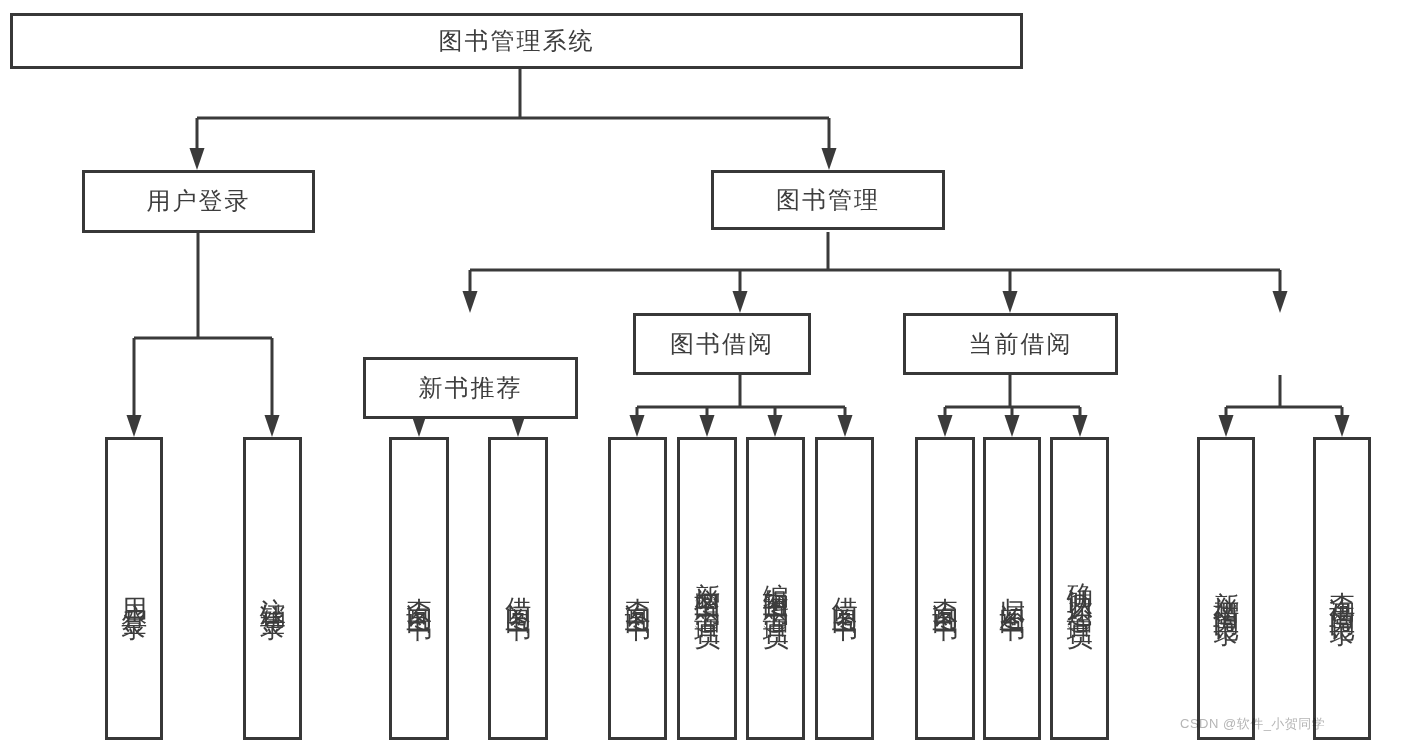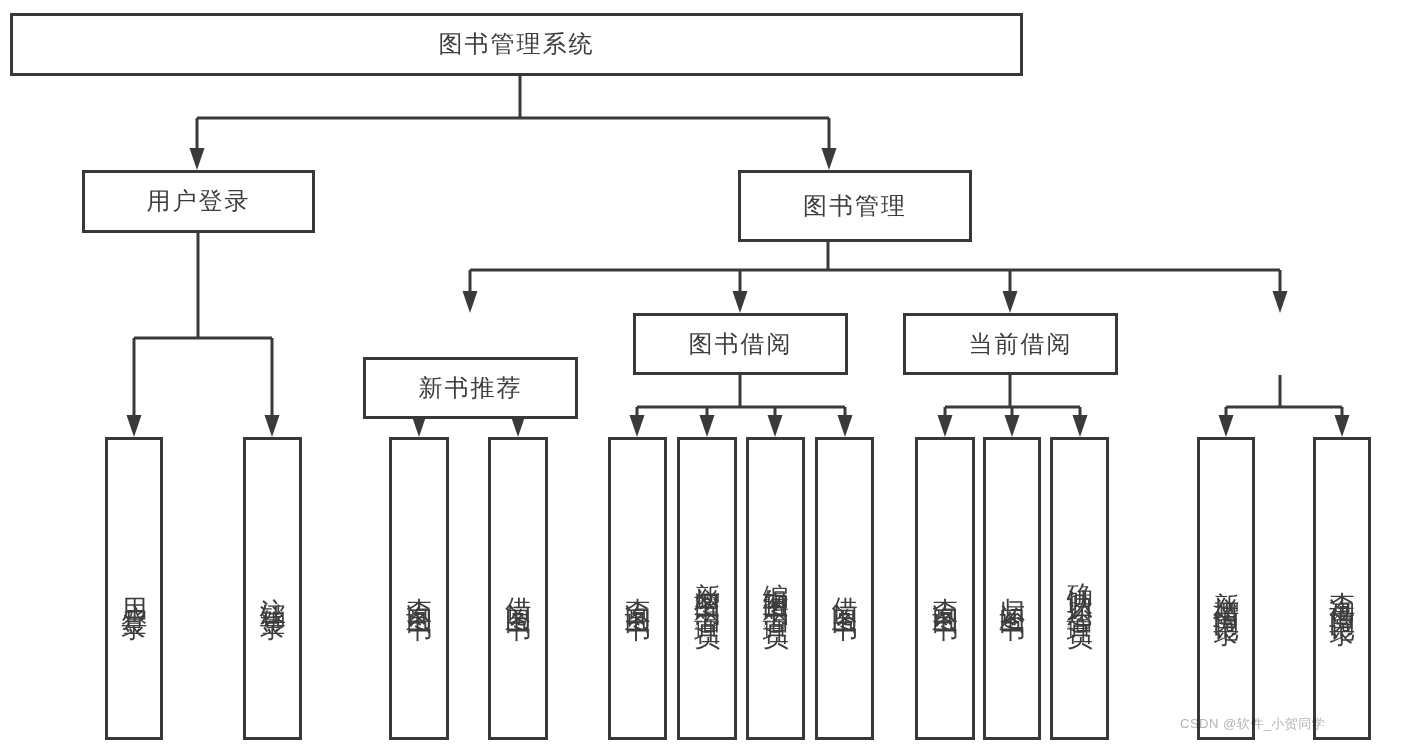--- a/index.html
+++ b/index.html
@@ -100,27 +100,27 @@
       <polygon points="767.5,415 782.5,415 775,437"></polygon>
       <polygon points="837.5,415 852.5,415 845,437"></polygon>
       <polygon points="937.5,415 952.5,415 945,437"></polygon>
       <polygon points="1004.5,415 1019.5,415 1012,437"></polygon>
       <polygon points="1072.5,415 1087.5,415 1080,437"></polygon>
       <polygon points="1218.5,415 1233.5,415 1226,437"></polygon>
       <polygon points="1334.5,415 1349.5,415 1342,437"></polygon>
     </g>
   </svg>
 
-  <div class="node h-node" style="left:10px; top:13px; width:1013px; height:63px;">图书管理系统</div>
+  <div class="node h-node" style="left:10px; top:13px; width:1013px; height:56px;">图书管理系统</div>
 
   <div class="node h-node" style="left:82px; top:170px; width:233px; height:63px;">用户登录</div>
-  <div class="node h-node" style="left:738px; top:170px; width:234px; height:72px;">图书管理</div>
+  <div class="node h-node" style="left:711px; top:170px; width:234px; height:60px;">图书管理</div>
 
   <div class="node h-node" style="left:363px; top:313px; width:215px; height:62px;margin-top:44px;">新书推荐</div>
-  <div class="node h-node" style="left:633px; top:313px; width:215px; height:62px;">图书借阅</div>
+  <div class="node h-node" style="left:633px; top:313px; width:178px; height:62px;">图书借阅</div>
   <div class="node h-node" style="left:903px; top:313px; width:215px; height:62px;padding-left:20px;">当前借阅</div>
 
   <div class="node leaf" style="left:105px; top:437px; width:58px; height:303px;">用户登录</div>
   <div class="node leaf" style="left:243px; top:437px; width:59px; height:303px;">注销登录</div>
 
   <div class="node leaf" style="left:389px; top:437px; width:60px; height:303px;">查询图书</div>
   <div class="node leaf" style="left:488px; top:437px; width:60px; height:303px;">借阅图书</div>
 
   <div class="node leaf" style="left:608px; top:437px; width:59px; height:303px;">查询图书</div>
   <div class="node leaf" style="left:677px; top:437px; width:60px; height:303px;">新增图书（管理员）</div>

